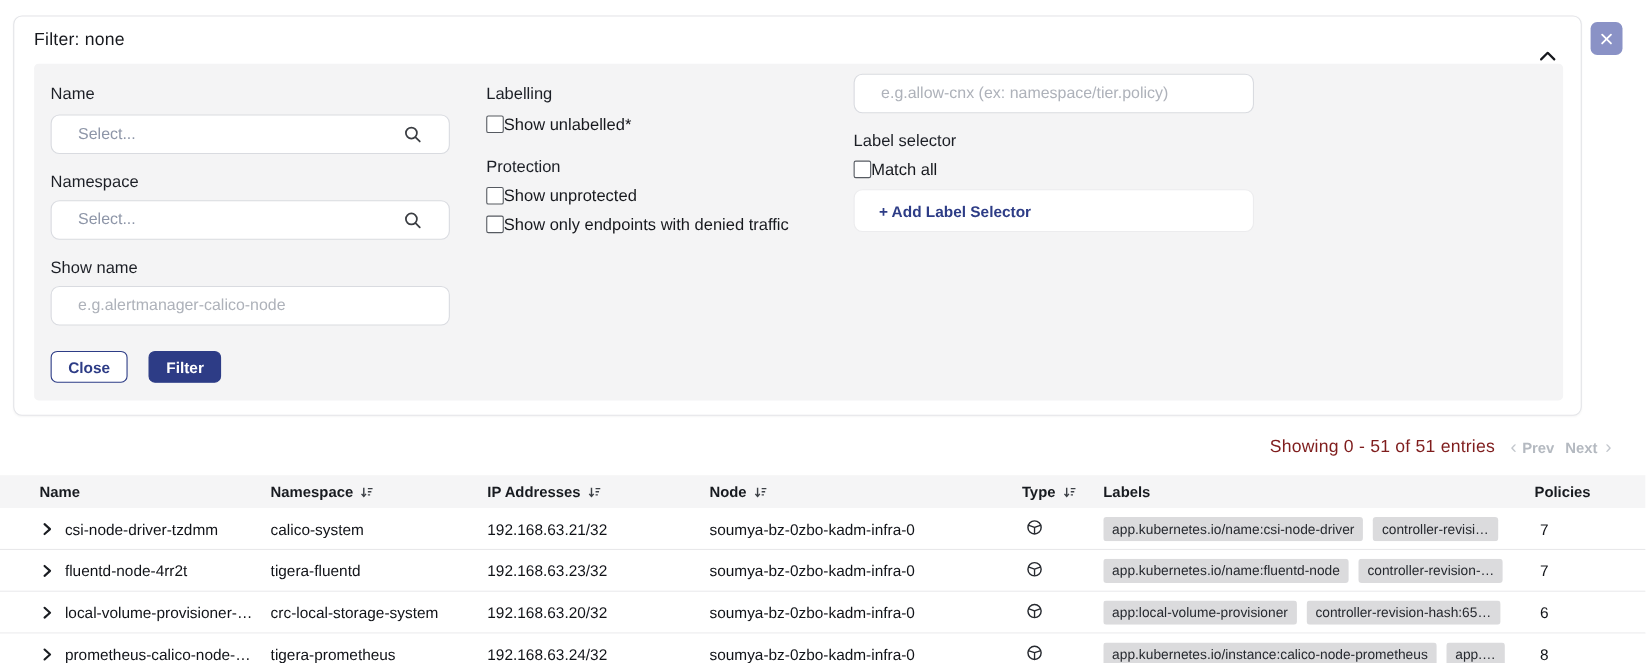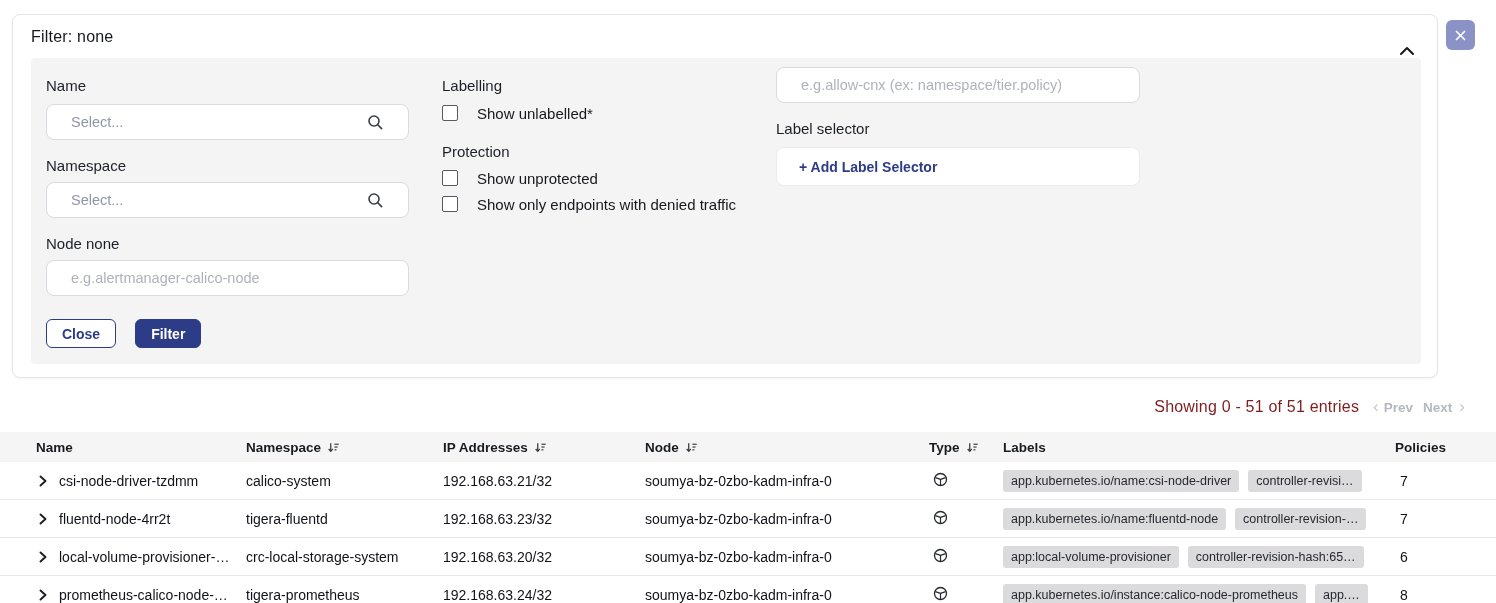--- a/index.html
+++ b/index.html
@@ -38,21 +38,21 @@
   .textbox.node { margin-top:7px; }
   .selectbox.second { margin-top:7px; }
   .textbox.policy { margin-top:9px; }
 
   .btnrow { margin-top:23px; display:flex; gap:19px; }
   .btn { font-family:"Liberation Sans",sans-serif; font-size:14px; font-weight:700;
          border-radius:6px; height:29px; padding:0 15px; cursor:pointer; }
   .btn-outline { background:#fff; border:1.5px solid var(--navy); color:var(--navy); }
   .btn-solid { background:var(--navy); border:1.5px solid var(--navy); color:#fff; }
 
-  .cb-row { display:flex; align-items:center; gap:19px; white-space:nowrap; height:18px; }
+  .cb-row { display:flex; align-items:center; gap:0; white-space:nowrap; height:18px; }
   .cb-row.r1 { margin-top:9px; } .cb-row.r2 { margin-top:8px; } .cb-row.r3 { margin-top:8px; }
   .sec-label { margin-top:20px; }
   .checkbox { width:16px; height:16px; border:1.6px solid #565a61; border-radius:2px;
               background:#fff; flex:0 0 16px; cursor:pointer; }
   .cb-label { font-size:15px; color:#16181d; }
 
   .match-row { margin-top:7px; }
   .add-selector { margin-top:9px; height:39px; width:364px; background:#fff; border:1px solid #ececee;
                   border-radius:8px; display:flex; align-items:center; padding-left:22px;
                   color:var(--navy); font-size:14px; font-weight:700; cursor:pointer; }
@@ -118,21 +118,21 @@
 
         <label class="flabel mt16">Namespace</label>
         <div class="selectbox second">
           <input placeholder="Select..." style="">
           <svg width="17" height="17" viewBox="0 0 17 17">
             <circle cx="7" cy="7" r="5" fill="none" stroke="#3a3d42" stroke-width="1.6"></circle>
             <line x1="10.8" y1="10.8" x2="14.6" y2="14.6" stroke="#3a3d42" stroke-width="1.6" stroke-linecap="round"></line>
           </svg>
         </div>
 
-        <label class="flabel mt16">Node none</label>
+        <label class="flabel mt16">Show name</label>
         <div class="textbox node">
           <input placeholder="e.g.alertmanager-calico-node" style="">
         </div>
 
         <div class="btnrow">
           <button class="btn btn-outline">Close</button>
           <button class="btn btn-solid">Filter</button>
         </div>
       </div>
 
@@ -154,20 +154,24 @@
           <span class="cb-label">Show only endpoints with denied traffic</span>
         </div>
       </div>
 
       <div class="fcol fcol3">
         <div class="textbox policy">
           <input placeholder="e.g.allow-cnx (ex: namespace/tier.policy)" style="">
         </div>
 
         <label class="flabel mt16">Label selector</label>
+        <div class="cb-row match-row">
+          <span class="checkbox"></span>
+          <span class="cb-label">Match all</span>
+        </div>
 
         <div class="add-selector">+ Add Label Selector</div>
       </div>
 
     </div>
   </section>
 
   <button class="close-x">
     <svg width="11" height="11" viewBox="0 0 11 11">
       <line x1="1.5" y1="1.5" x2="9.5" y2="9.5" stroke="#fff" stroke-width="1.7" stroke-linecap="round"></line>

